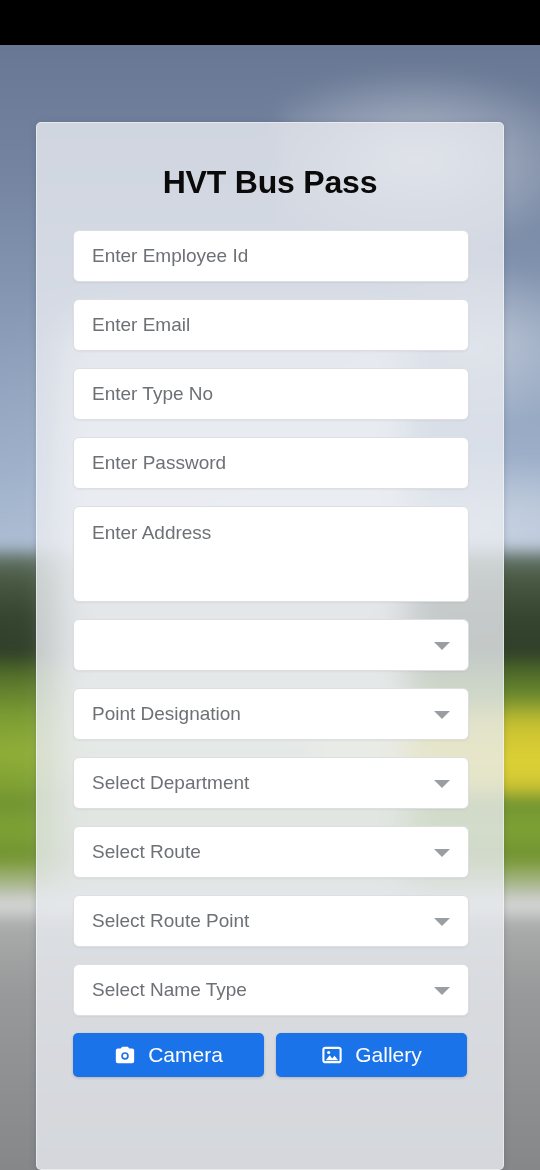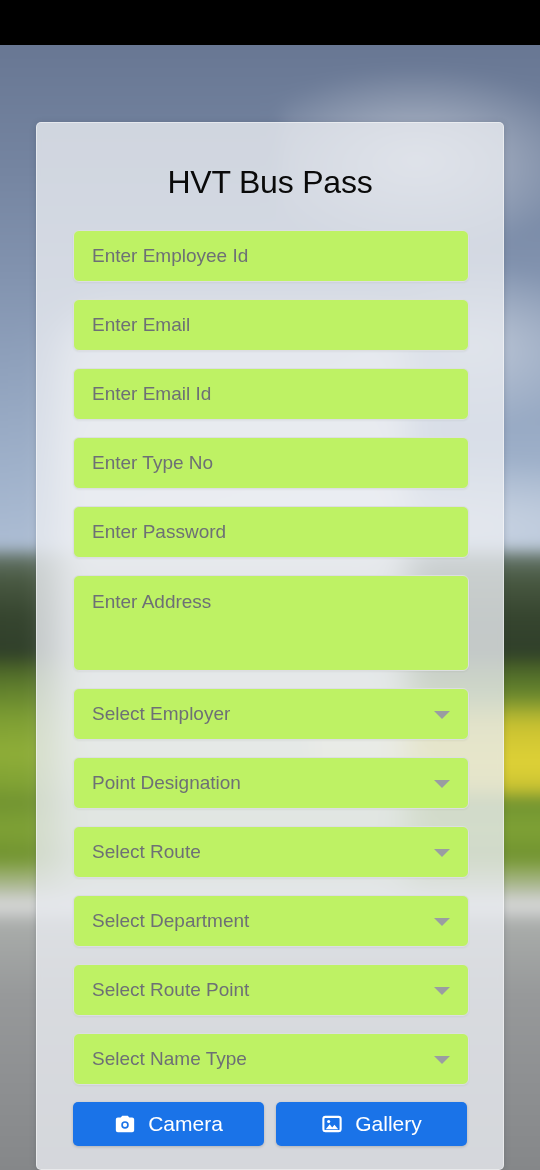--- a/index.html
+++ b/index.html
@@ -96,32 +96,32 @@
     box-shadow:0 1px 6px rgba(40,50,70,.22);
     backdrop-filter:blur(3px);
     z-index:20;
     padding:0 36px;
   }
 
   #title {
     margin-top:38px;
     text-align:center;
     font-size:32px;
-    font-weight:normal;
+    font-weight:bold;
     line-height:1.35;
     color:#0a0a0a;
     letter-spacing:-0.2px;
   }
 
   .field-list { margin-top:26px; }
 
   .fld {
     display:block; width:396px; height:52px;
     margin-bottom:17px;
-    background:#bef264;
+    background:#ffffff;
     border:1px solid #dcdee1;
     border-radius:6px;
     box-shadow:0 1px 2px rgba(0,0,0,.05);
     font-family:"Liberation Sans", sans-serif;
     font-size:19px;
     color:#6d7075;
     padding:0 18px;
     line-height:50px;
     white-space:nowrap; overflow:hidden;
   }
@@ -182,45 +182,43 @@
   <div id="title">
     <span>HVT Bus Pass</span><br>
   </div>
 
   <div class="field-list">
 
     <div class="fld">Enter Employee Id</div>
 
     <div class="fld">Enter Email</div>
 
-    <div class="fld">Enter Email Id</div>
 
     <div class="fld">Enter Type No</div>
 
     <div class="fld">Enter Password</div>
 
     <div class="fld tall">Enter Address</div>
 
     <div class="fld sel">
-      <span>Select Employer</span>
       <span class="caret"></span>
     </div>
 
     <div class="fld sel">
       <span>Point Designation</span>
       <span class="caret"></span>
     </div>
 
     <div class="fld sel">
+      <span>Select Department</span>
+      <span class="caret"></span>
+    </div>
+
+    <div class="fld sel">
       <span>Select Route</span>
-      <span class="caret"></span>
-    </div>
-
-    <div class="fld sel">
-      <span>Select Department</span>
       <span class="caret"></span>
     </div>
 
     <div class="fld sel">
       <span>Select Route Point</span>
       <span class="caret"></span>
     </div>
 
     <div class="fld sel">
       <span>Select Name Type</span>

